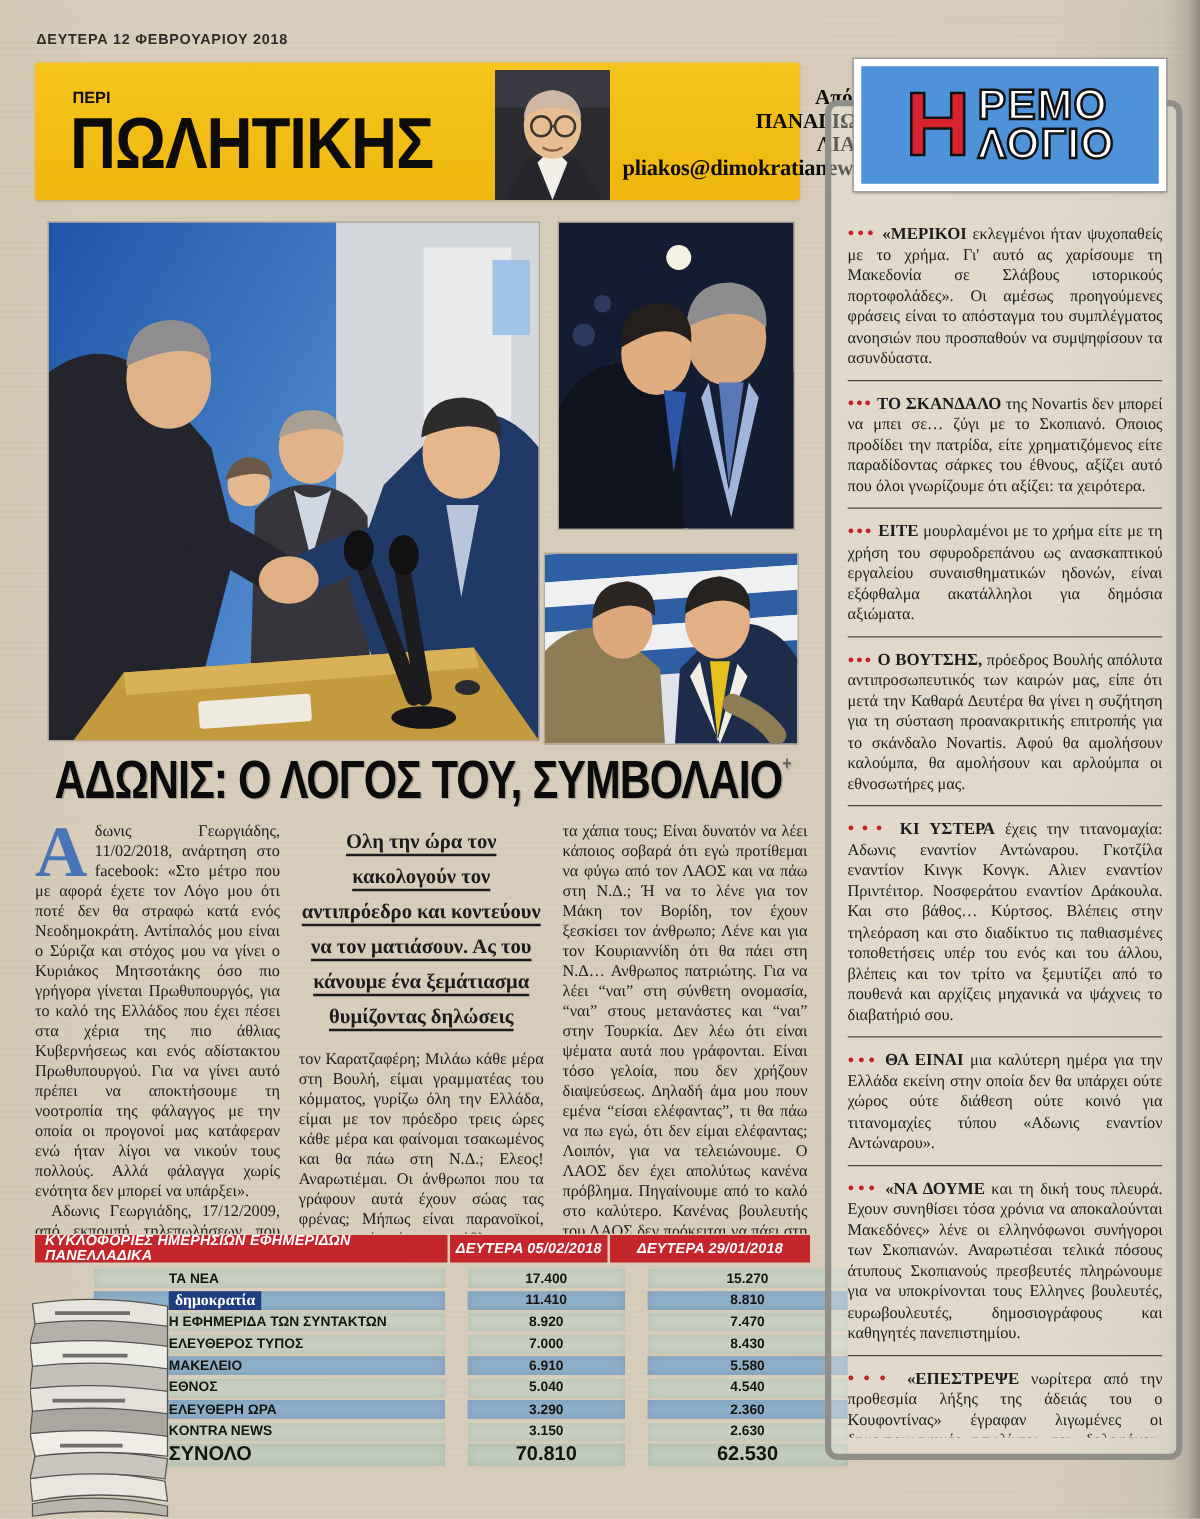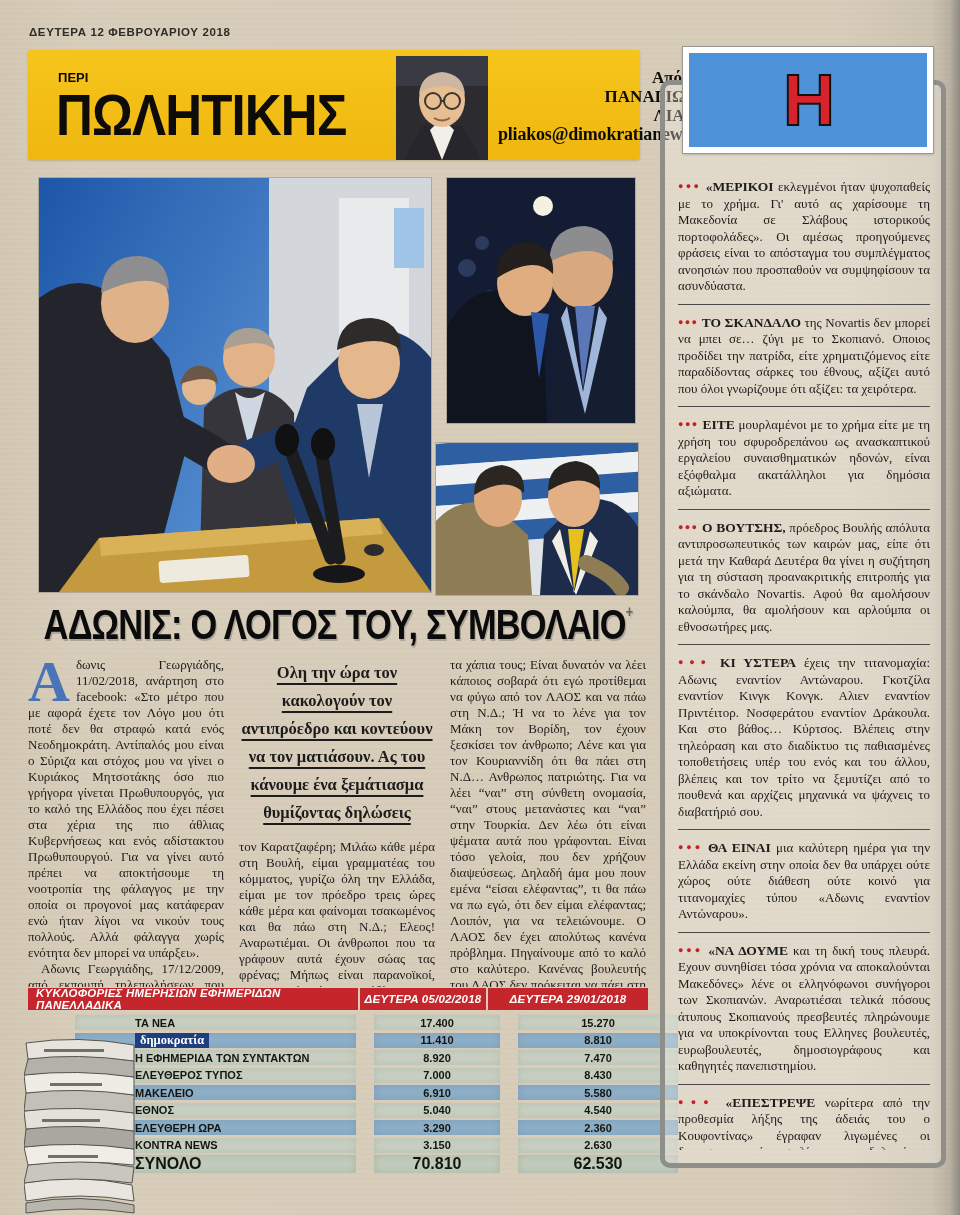--- a/index.html
+++ b/index.html
@@ -293,20 +293,24 @@
             </g>
         </svg>
       </div>
     </div>
   </div>
 
   <div class="abs sb-frame" style="left:660px;top:80px;width:276px;height:1078px;"></div>
 
   <div class="abs sb-logo" style="left:683px;top:47px;width:238px;height:94px;">
     <span class="H">Η</span>
+    <span class="rest">
+      <span style="display:block;">ΡΕΜΟ</span>
+      <span style="display:block;">ΛΟΓΙΟ</span>
+    </span>
   </div>
 
   <div class="abs sb-content" style="left:678px;top:178px;width:252px;height:972px;overflow:hidden;">
 
     <div class="sb-item">
         <p><span class="bullets">●●●</span> <b class="lead">«ΜΕΡΙΚΟΙ</b> <span>εκλεγμένοι ήταν ψυχοπαθείς με το χρήμα. Γι' αυτό ας χαρίσουμε τη Μακεδονία σε Σλάβους ιστορικούς πορτοφολάδες». Οι αμέσως προηγούμενες φράσεις είναι το απόσταγμα του συμπλέγματος ανοησιών που προσπαθούν να συμψηφίσουν τα ασυνδύαστα.</span></p>
       </div>
     <hr class="sb-sep">
     <div class="sb-item">
         <p><span class="bullets">●●●</span> <b class="lead">ΤΟ ΣΚΑΝΔΑΛΟ</b> <span>της Novartis δεν μπορεί να μπει σε… ζύγι με το Σκοπιανό. Οποιος προδίδει την πατρίδα, είτε χρηματιζόμενος είτε παραδίδοντας σάρκες του έθνους, αξίζει αυτό που όλοι γνωρίζουμε ότι αξίζει: τα χειρότερα.</span></p>

